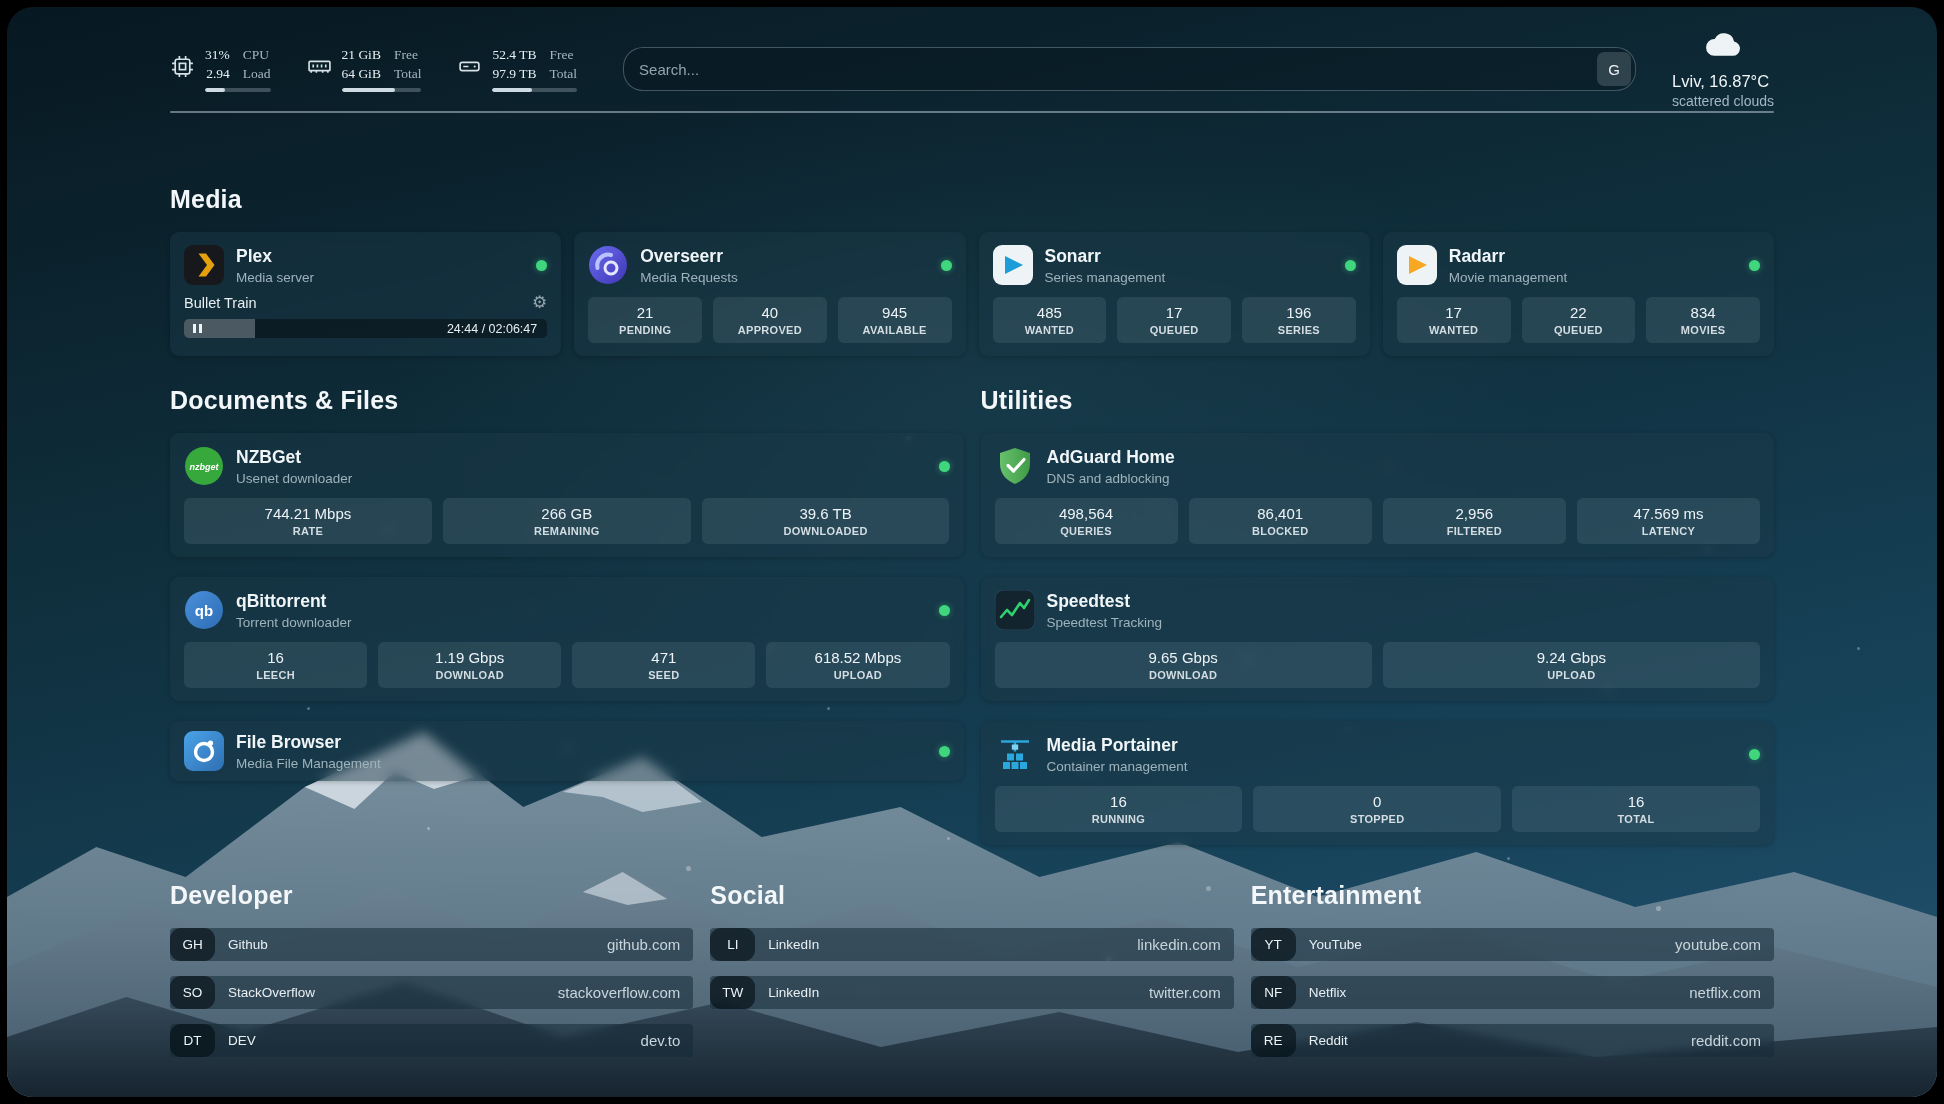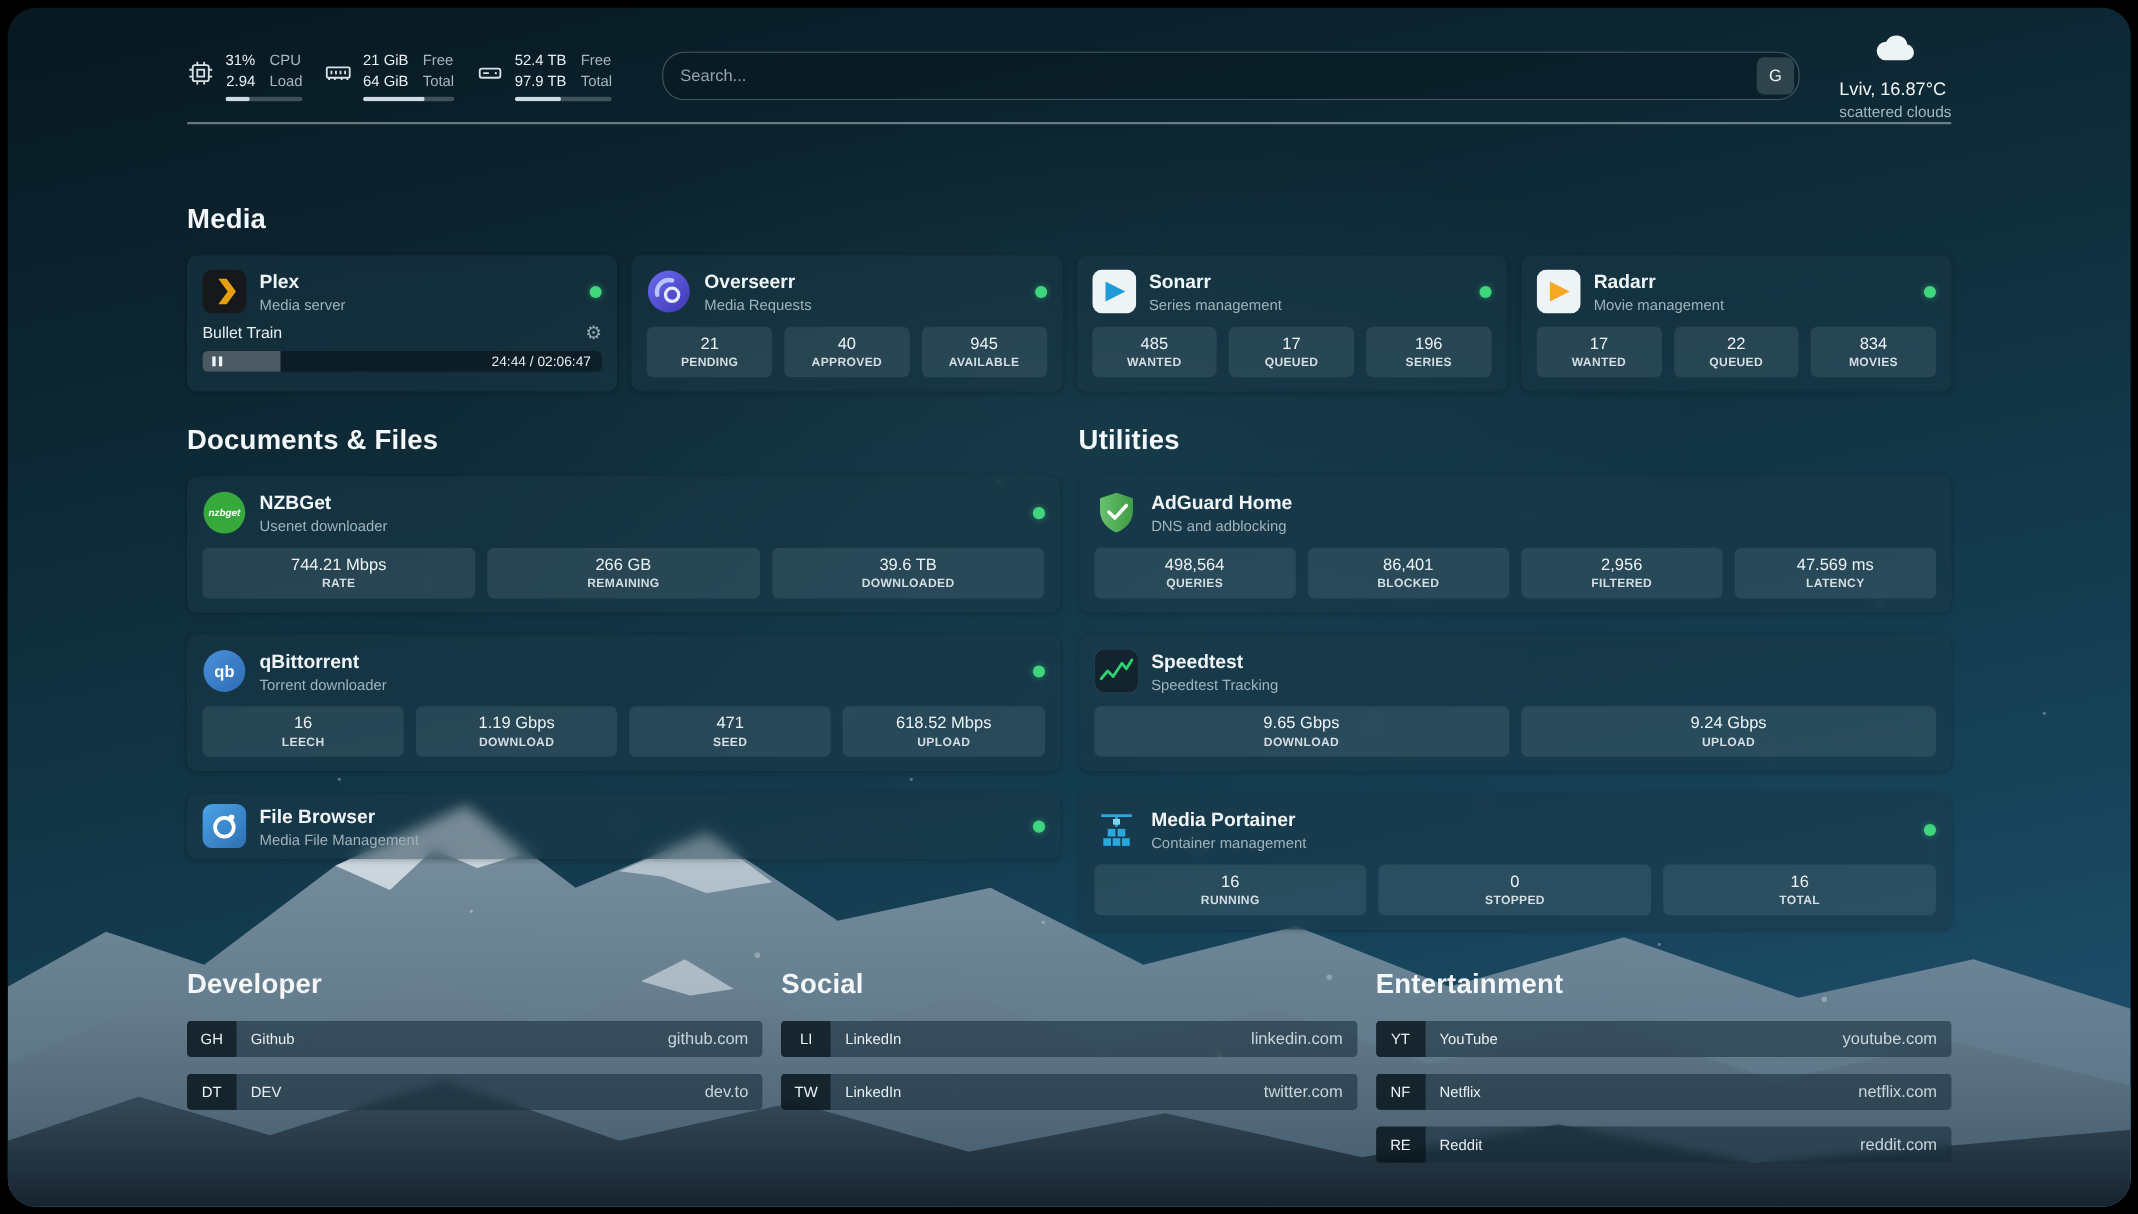--- a/index.html
+++ b/index.html
@@ -30,21 +30,21 @@
       1500px 850px 0 0 rgba(255,255,255,.3), 1700px 540px 0 1px rgba(255,255,255,.22),
       1750px 760px 0 0 rgba(255,255,255,.3),  240px 460px 0 0 rgba(255,255,255,.2),
       180px 600px 0 1px rgba(255,255,255,.22), 1850px 640px 0 0 rgba(255,255,255,.3),
       1650px 900px 0 1px rgba(255,255,255,.3),  360px 940px 0 0 rgba(255,255,255,.33),
       1100px 950px 0 1px rgba(255,255,255,.3),  860px 980px 0 0 rgba(255,255,255,.3);
   }
   .content{position:absolute;inset:0;padding:0 163px;z-index:3;}
 
   
   .topbar{display:flex;align-items:center;margin-top:36px;height:52px;}
-  .monitors{display:flex;gap:20px;}
+  .monitors{display:flex;gap:36px;font-family:Liberation Serif, serif;}
   .monitor{display:flex;align-items:flex-start;gap:10px;}
   .m-icon{margin-top:8px;}
   .m-icon svg{display:block;}
   .m-grid{display:grid;grid-template-columns:auto auto;column-gap:13px;row-gap:1px;font-size:13.5px;line-height:1.3;}
   .m-val{color:#e9f0f3;text-align:right;white-space:nowrap;}
   .m-lab{color:#a4b7c0;text-align:left;}
   .m-bar{height:4px;background:rgba(200,215,225,0.28);border-radius:2px;margin-top:5px;overflow:hidden;}
   .m-fill{height:100%;background:#cfdbe2;border-radius:2px;}
 
   .searchwrap{flex:1;margin:0 36px 0 46px;position:relative;}
@@ -94,21 +94,21 @@
   .cols2{display:grid;grid-template-columns:1fr 1fr;gap:17px;margin-top:30px;}
   .col .section-title{margin-bottom:18px;}
   .vcard{margin-bottom:20px;}
   .card.slim{padding:10px 14px;}
 
   
   .cols3{display:grid;grid-template-columns:1fr 1fr 1fr;gap:17px;margin-top:36px;}
   .bm-row{display:flex;align-items:center;height:33px;background:rgba(20,42,54,0.55);border-radius:4px;
     margin-bottom:15px;overflow:hidden;cursor:pointer;backdrop-filter:blur(4px);}
   .bm-abbr{width:45px;height:100%;background:rgba(4,14,20,0.62);color:#edf3f6;font-size:13.5px;
-    display:flex;align-items:center;justify-content:center;flex:none;}
+    display:flex;align-items:center;justify-content:center;flex:none;border-radius:11px;}
   .bm-name{margin-left:13px;font-size:13.5px;color:#e8eff2;}
   .bm-url{margin-left:auto;margin-right:13px;font-size:15px;color:#c8d5db;}
 </style>
 </head>
 <body>
 
 <div class="screen">
   <div class="bg-glow"></div>
 
   <svg class="mountains" viewBox="0 0 1944 460" preserveAspectRatio="none">
@@ -557,20 +557,25 @@
     <div class="cols3">
 
       <div class="col">
         <h2 class="section-title">Developer</h2>
         <div class="bm-row">
           <span class="bm-abbr">GH</span>
           <span class="bm-name">Github</span>
           <span class="bm-url">github.com</span>
         </div>
         <div class="bm-row">
+          <span class="bm-abbr">SO</span>
+          <span class="bm-name">StackOverflow</span>
+          <span class="bm-url">stackoverflow.com</span>
+        </div>
+        <div class="bm-row">
           <span class="bm-abbr">DT</span>
           <span class="bm-name">DEV</span>
           <span class="bm-url">dev.to</span>
         </div>
       </div>
 
       <div class="col">
         <h2 class="section-title">Social</h2>
         <div class="bm-row">
           <span class="bm-abbr">LI</span>

